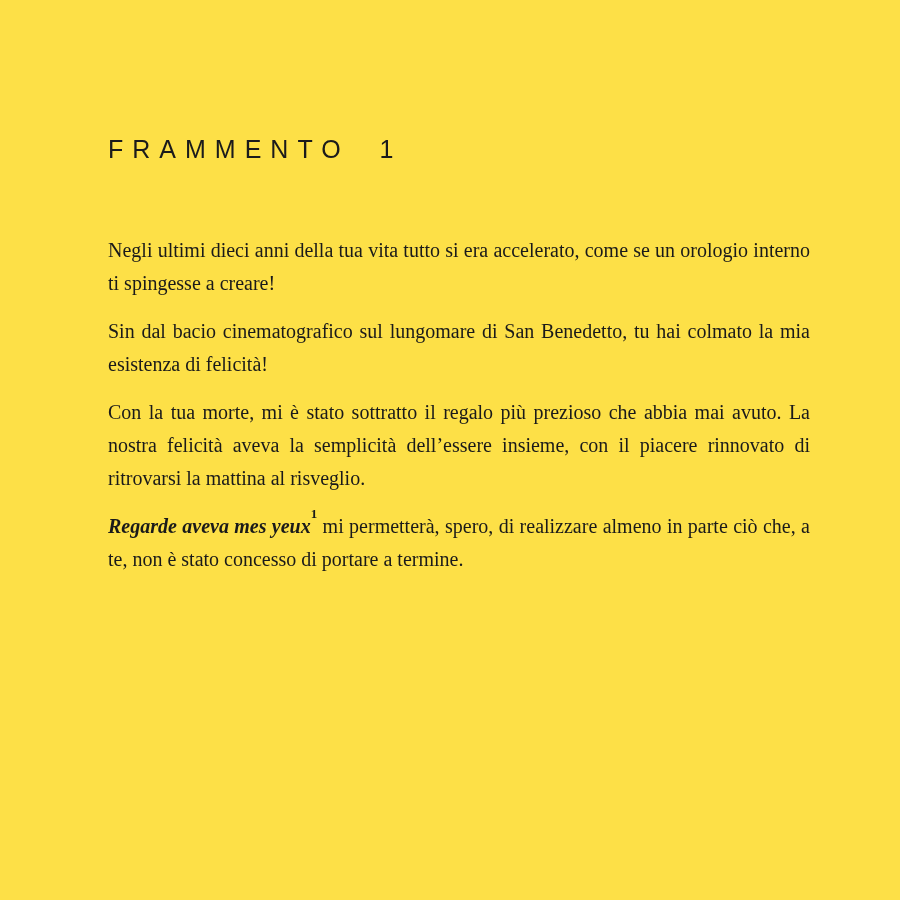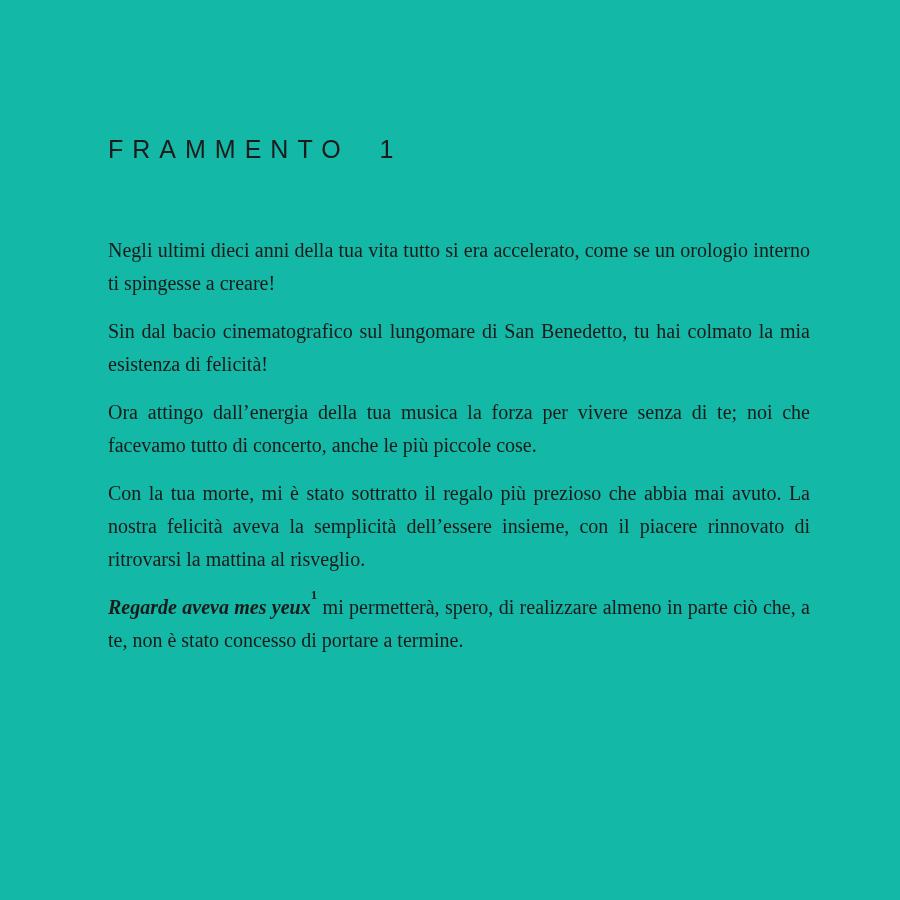--- a/index.html
+++ b/index.html
@@ -4,21 +4,21 @@
 <style>
   html, body {
     margin: 0;
     padding: 0;
     background: #ffffff;
   }
   .page {
     position: relative;
     width: 900px;
     height: 900px;
-    background: #14b8a6;
+    background: #fde047;
     box-sizing: border-box;
     padding: 136px 90px 0 108px;
     overflow: hidden;
     font-family: "Liberation Serif", serif;
   }
   .heading {
     margin: 0 0 72px 0;
     font-family: "Liberation Sans", sans-serif;
     font-weight: 400;
     font-size: 25px;
@@ -76,19 +76,18 @@
 </head>
 <body>
 
 <div class="page">
 
   <h1 class="heading">FRAMMENTO 1</h1>
 
   <div class="body-text">
     <p class="para">Negli ultimi dieci anni della tua vita tutto si era accelerato, come se un orologio interno ti spingesse a creare!</p>
     <p class="para">Sin dal bacio cinematografico sul lungomare di San Benedetto, tu hai colmato la mia esistenza di felicità!</p>
-    <p class="para">Ora attingo dall’energia della tua musica la forza per vivere senza di te; noi che facevamo tutto di concerto, anche le più piccole cose.</p>
     <p class="para">Con la tua morte, mi è stato sottratto il regalo più prezioso che abbia mai avuto. La nostra felicità aveva la semplicità dell’essere insieme, con il piacere rinnovato di ritrovarsi la mattina al risveglio.</p>
     <p class="para"><span class="para-lead">Regarde aveva mes yeux</span><sup class="fn-ref">1</sup><span> mi permetterà, spero, di realizzare almeno in parte ciò che, a te, non è stato concesso di portare a termine.</span></p>
   </div>
 
 
 </div>
 
 </body></html>

